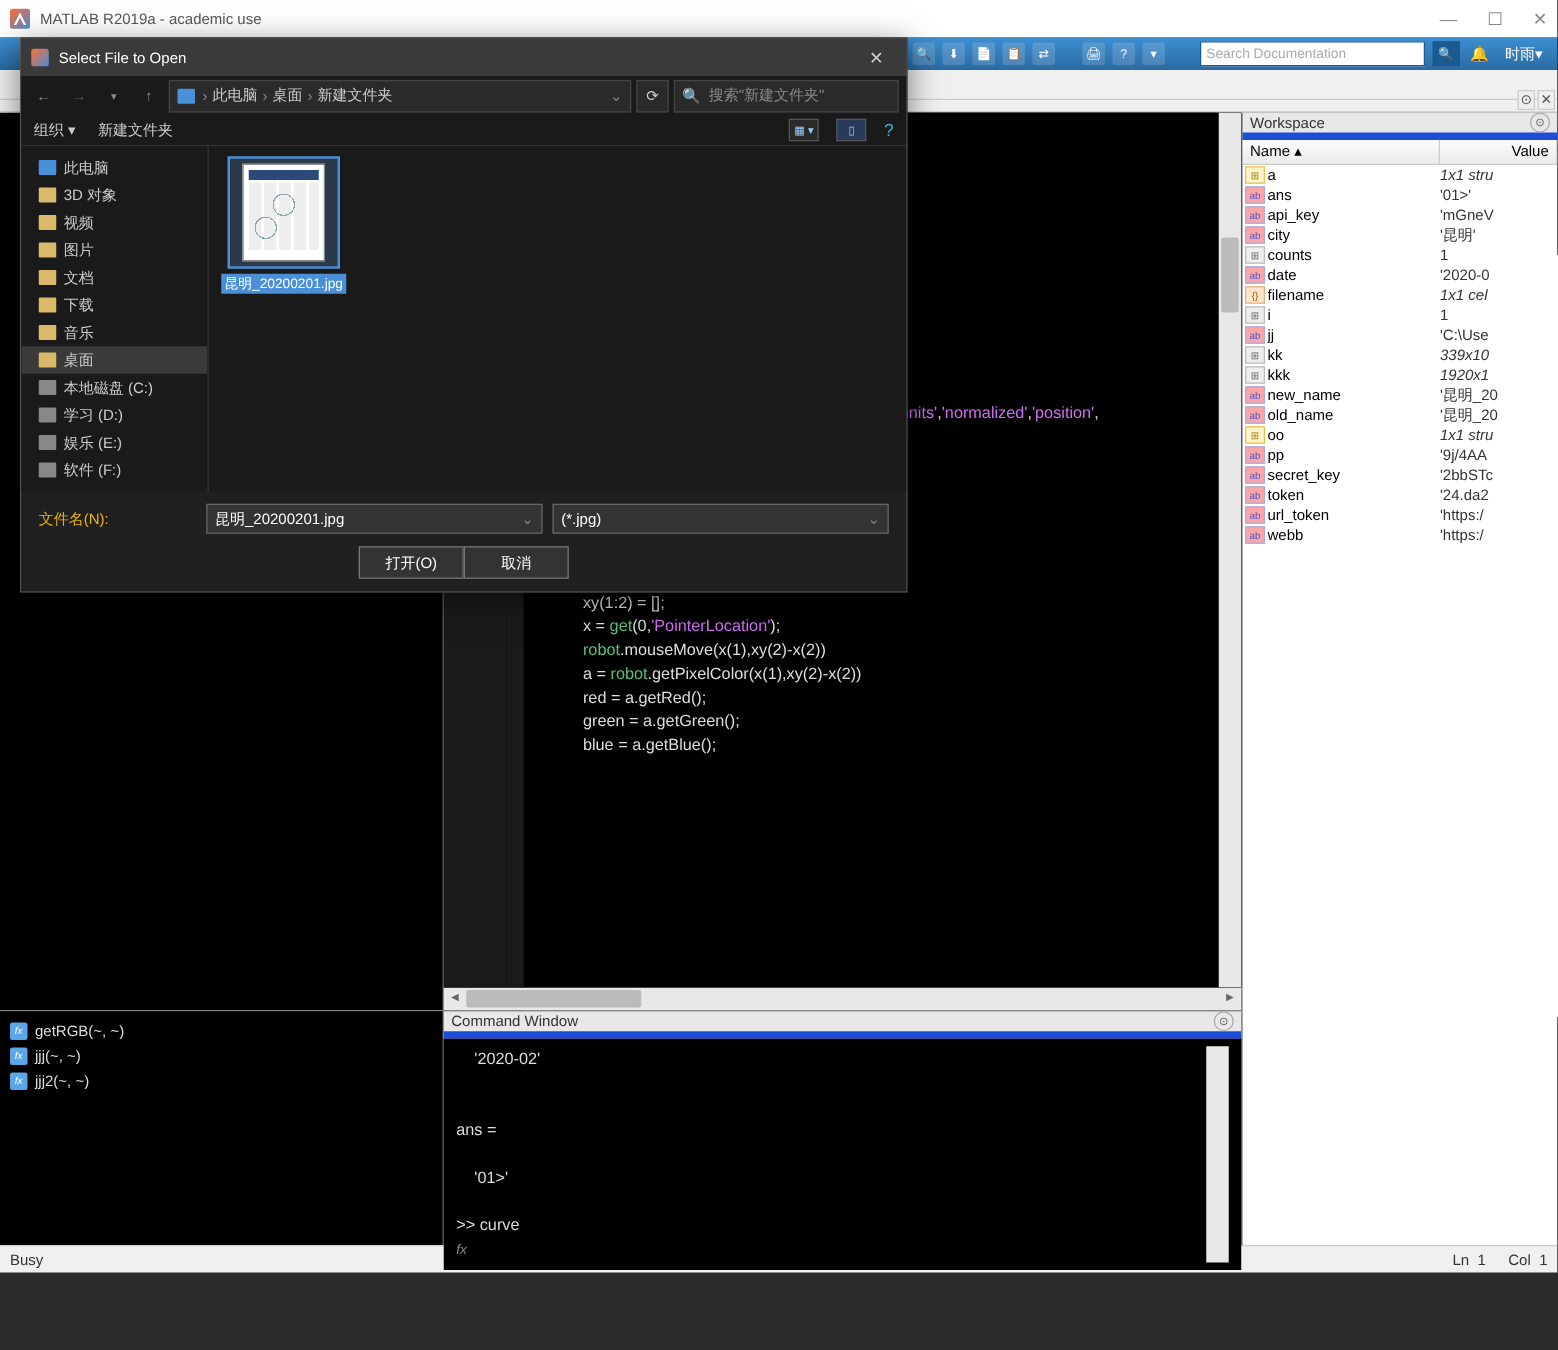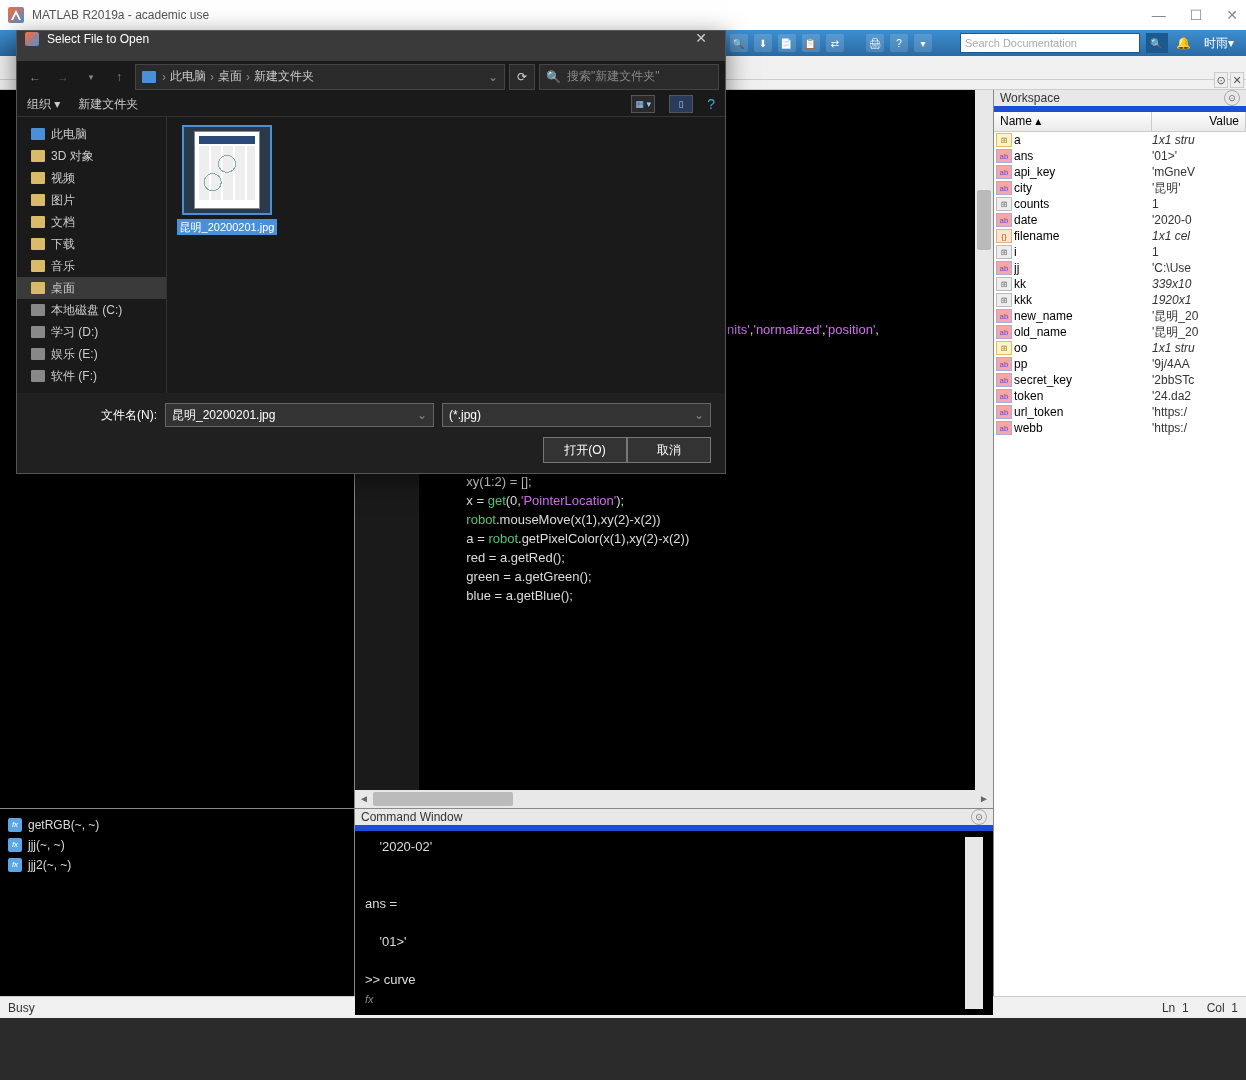--- a/index.html
+++ b/index.html
@@ -77,21 +77,21 @@
 .wsrow .n { flex:1; white-space:nowrap; overflow:hidden; }
 .wsrow .v { width:92px; white-space:nowrap; overflow:hidden; color:#333; font-style:italic; }
 .wsrow .v.norm { font-style:normal; }
 
 
 .statusbar { height: 22px; background: #f0f0f0; border-top: 1px solid #ccc; display:flex; align-items:center; font-size:12px; padding:0 8px; color:#333; }
 .statusbar .right { margin-left:auto; display:flex; gap:18px; }
 
 
 .dialog { position: absolute; left: 16px; top: 30px; width: 710px; height: 444px; background: #202020; border:1px solid #555; box-shadow: 0 6px 24px rgba(0,0,0,.5); display:flex; flex-direction:column; z-index:100; }
-.dlg-title { height: 28px; background: #3a3a3a; display:flex; align-items:flex-end; padding:15px 8px; color:#fff; font-size:12px; }
+.dlg-title { height: 28px; background: #3a3a3a; display:flex; align-items:center; padding:15px 8px; color:#fff; font-size:12px; }
 .dlg-title .dlgicon { width:14px; height:14px; background:linear-gradient(135deg,#ff6b35,#4a90d9); border-radius:2px; margin-right:8px; }
 .dlg-title .close { margin-left:auto; width:32px; text-align:center; font-size:14px; color:#ccc; }
 .dlg-nav { height: 36px; background:#1a1a1a; display:flex; align-items:center; padding:0 6px; gap:4px; color:#ccc; font-size:12px; }
 .dlg-nav .navbtn { width:24px; height:24px; display:flex; align-items:center; justify-content:center; color:#888; }
 .dlg-nav .addrbox { flex:1; height:26px; background:#2a2a2a; border:1px solid #444; display:flex; align-items:center; padding:0 6px; gap:4px; }
 .dlg-nav .addrbox .sep { color:#888; }
 .dlg-nav .addrbox .pcicon { width:14px; height:12px; background:#4a90d9; margin-right:2px; border-radius:1px; }
 .dlg-nav .addrbox .drop { margin-left:auto; color:#888; }
 .dlg-nav .refresh { width:26px; height:26px; display:flex; align-items:center; justify-content:center; border:1px solid #444; background:#2a2a2a; }
 .dlg-nav .searchbox { width:180px; height:26px; background:#2a2a2a; border:1px solid #444; display:flex; align-items:center; padding:0 6px; color:#888; gap:6px; }
@@ -115,26 +115,26 @@
 .fileitem .folder-ico::before { content:''; position:absolute; top:-6px; left:4px; width:24px; height:8px; background:#e8d088; border-radius:2px 2px 0 0; }
 .fileitem .img-ico { width:66px; height:78px; background:#fff; border:1px solid #888; position:relative; padding:4px; }
 .fileitem .img-ico .bar { height:8px; background:#2a4a7a; margin-bottom:2px; }
 .fileitem .img-ico .graph { height:54px; background:repeating-linear-gradient(90deg,#eee 0,#eee 10px,#fff 10px,#fff 12px); position:relative; }
 .fileitem .img-ico .graph::after { content:''; position:absolute; inset:4px; background:
   radial-gradient(circle at 20% 70%, transparent 8px, #8aa 8px, #8aa 9px, transparent 9px),
   radial-gradient(circle at 50% 30%, transparent 8px, #8aa 8px, #8aa 9px, transparent 9px); }
 .fileitem .fname { padding:1px 2px; line-height:14px; word-break:break-all; }
 .dlg-bottom { background:#202020; padding:10px 14px; }
 .dlg-frow { display:flex; align-items:center; gap:8px; margin-bottom:10px; }
-.dlg-frow .lbl { font-size:12px; color:#ffffff; width:126px; text-align:right; }
+.dlg-frow .lbl { font-size:12px; color:#eab308; width:126px; }
 .dlg-frow select, .dlg-frow .combo { height:24px; background:#333; border:1px solid #666; color:#fff; font-size:12px; padding:0 6px; }
 .dlg-frow .combo { flex:1; display:flex; align-items:center; justify-content:space-between; }
 .dlg-frow .combo .cd { color:#888; }
 .dlg-frow .filter { width:170px; display:flex; align-items:center; justify-content:space-between; }
-.dlg-btns { display:flex; justify-content:flex-end; }
+.dlg-btns { display:flex; justify-content:center; }
 .dlg-btns button { width:84px; height:26px; background:#333; border:1px solid #777; color:#fff; font-size:12px; }
 
 
 .fx { color:#888; font-style:italic; font-size:11px; margin-right:6px; }
 </style>
 </head>
 <body>
 
 <div class="titlebar">
   <div class="logo"></div>

